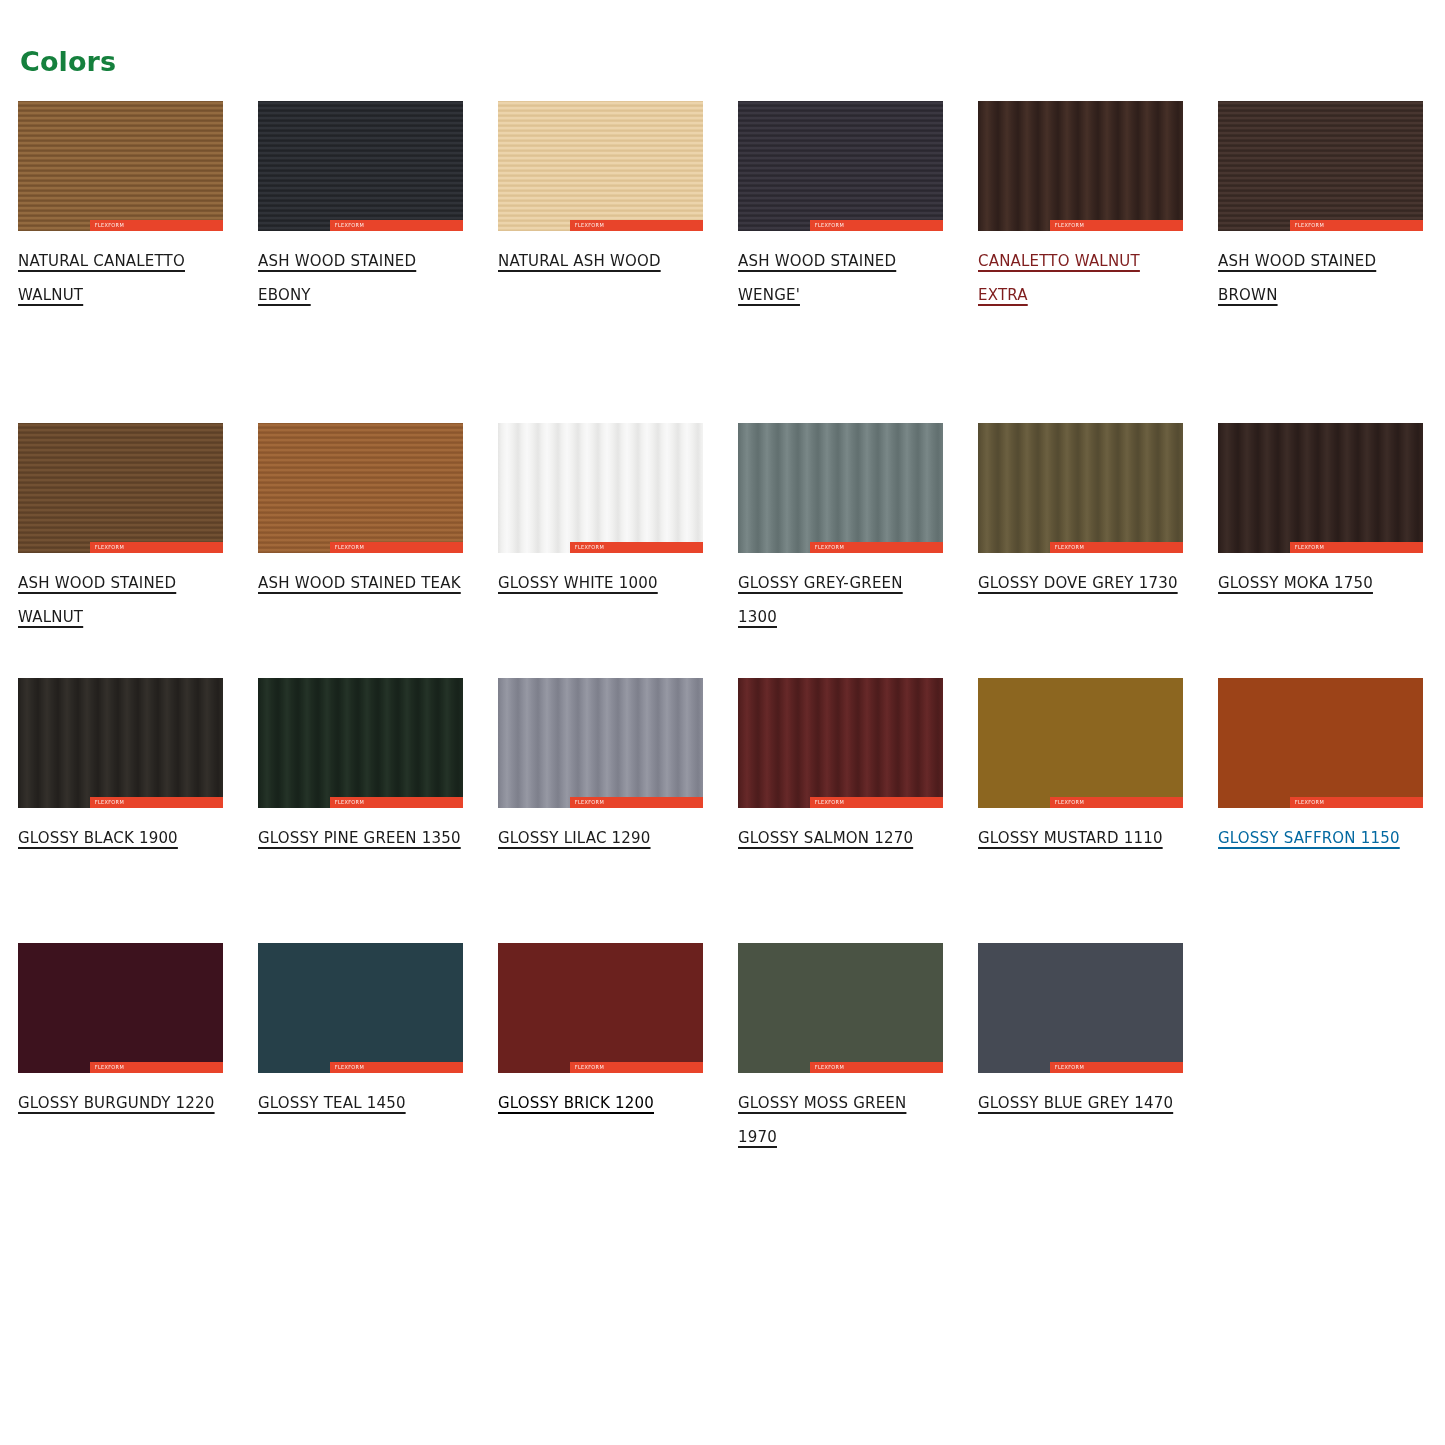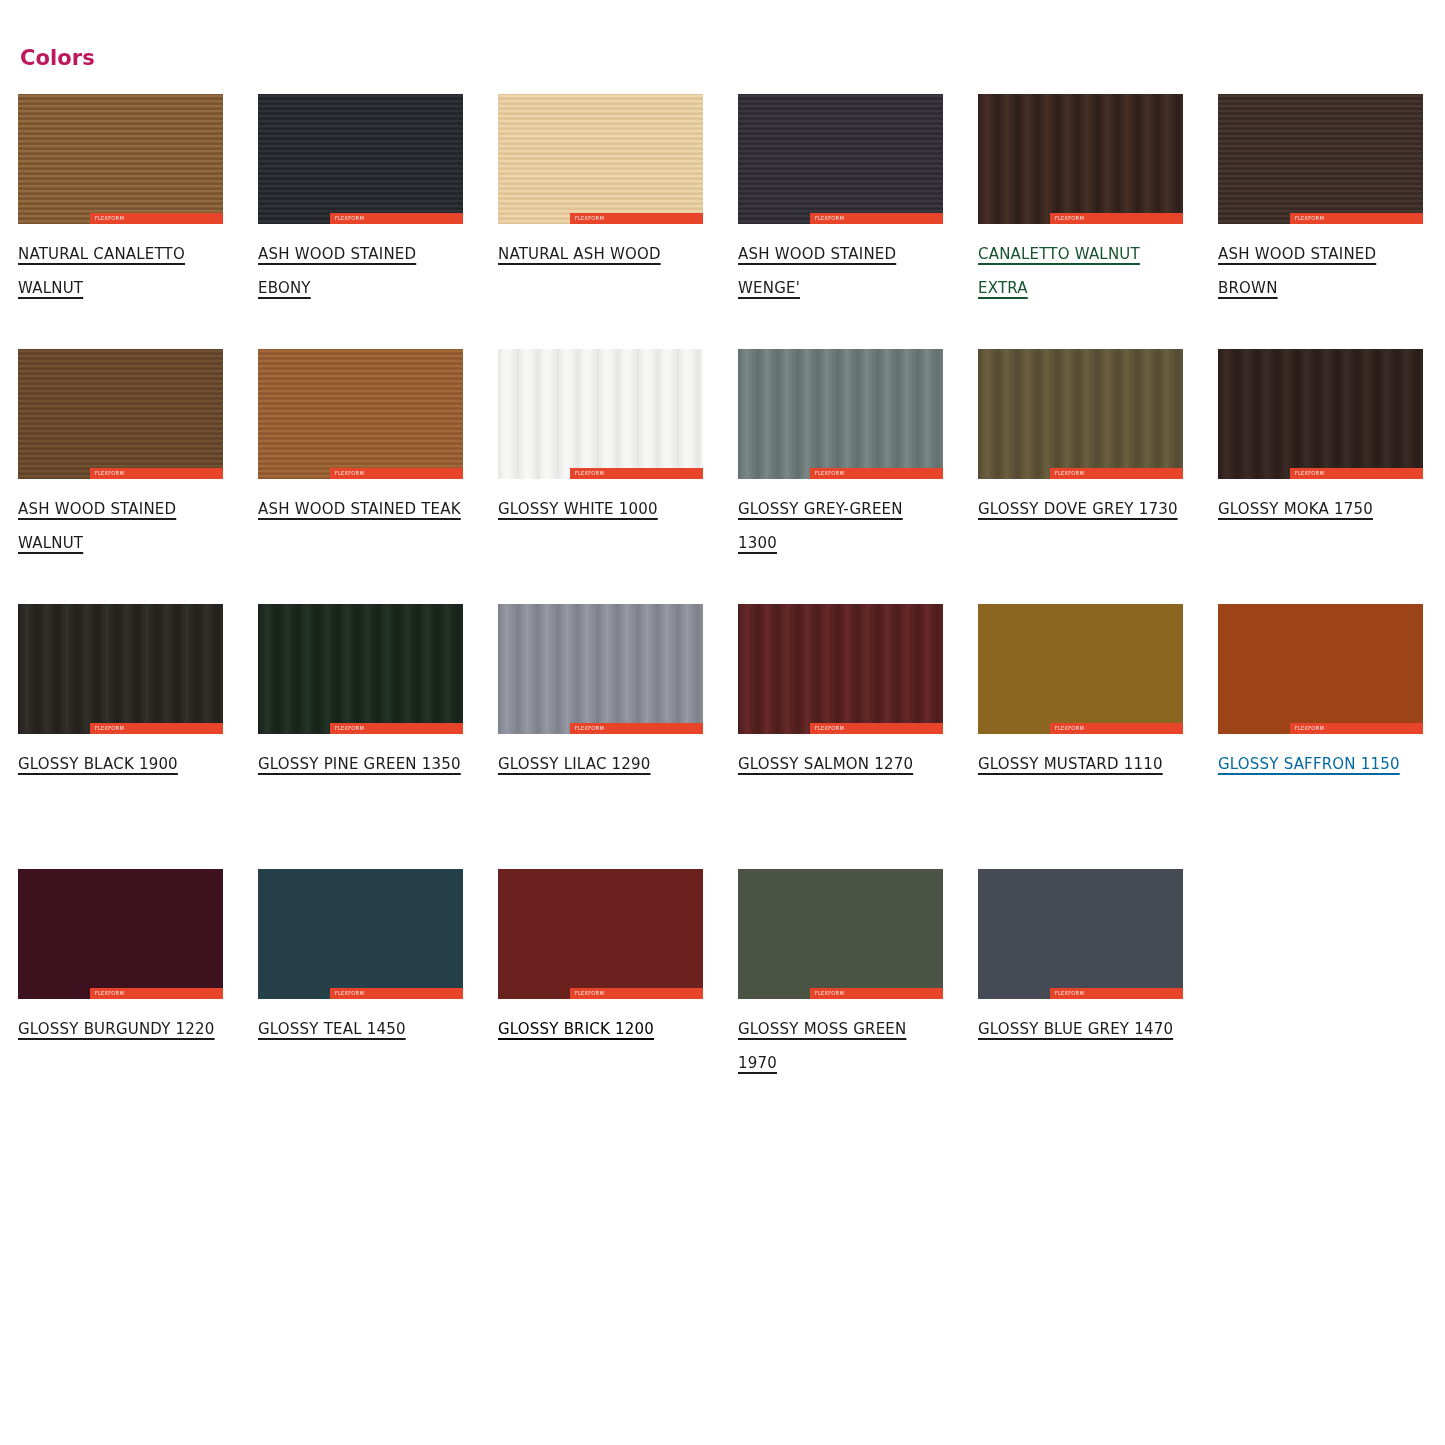--- a/index.html
+++ b/index.html
@@ -13,24 +13,24 @@
     height: 1445px;
     font-family: "Liberation Sans", sans-serif;
     color: #1a1a1a;
     overflow: hidden;
   }
   .page {
     padding: 46px 0 0 18px;
     width: 1445px;
   }
   .page-title {
-    font-size: 21px;
+    font-size: 27px;
     font-weight: 700;
     letter-spacing: 0.1px;
-    color: #be185d;
+    color: #15803d;
     margin: 0 0 24px 2px;
     font-family: "DejaVu Sans", sans-serif;
   }
   .swatch-grid {
     display: grid;
     grid-template-columns: repeat(6, 240px);
     column-gap: 0px;
     row-gap: 0px;
     width: 1440px;
   }
@@ -94,21 +94,21 @@
   <div class="swatch-grid" id="grid">
       <div class="swatch-cell" style="height: 255px;">
         <div class="swatch-img" style="background: rgb(138, 98, 57);">
           <div class="grain" style="background: repeating-linear-gradient(rgb(107, 74, 41) 0px, rgb(138, 98, 57) 1px, rgb(160, 119, 74) 2px, rgb(138, 98, 57) 3px, rgb(107, 74, 41) 5px), linear-gradient(to right, rgba(255, 255, 255, 0.1), rgba(0, 0, 0, 0.12)); opacity: 0.85;"></div>
           <div class="watermark-bar">
             <span class="watermark-text">FLEXFORM</span>
           </div>
         </div>
         <a class="swatch-label" href="#" style="color: rgb(27, 27, 27);">NATURAL CANALETTO WALNUT</a>
       </div>
-      <div class="swatch-cell" style="height: 255px;">
+      <div class="swatch-cell" style="height: 322px;">
         <div class="swatch-img" style="background: rgb(42, 44, 49);">
           <div class="grain" style="background: repeating-linear-gradient(rgb(29, 31, 35) 0px, rgb(42, 44, 49) 1px, rgb(58, 61, 68) 2px, rgb(42, 44, 49) 3px, rgb(29, 31, 35) 5px), linear-gradient(to right, rgba(255, 255, 255, 0.1), rgba(0, 0, 0, 0.12)); opacity: 0.85;"></div>
           <div class="watermark-bar">
             <span class="watermark-text">FLEXFORM</span>
           </div>
         </div>
         <a class="swatch-label" href="#" style="color: rgb(27, 27, 27);">ASH WOOD STAINED EBONY</a>
       </div>
       <div class="swatch-cell" style="height: 255px;">
         <div class="swatch-img" style="background: rgb(232, 207, 163);">
@@ -128,21 +128,21 @@
         </div>
         <a class="swatch-label" href="#" style="color: rgb(27, 27, 27);">ASH WOOD STAINED WENGE'</a>
       </div>
       <div class="swatch-cell" style="height: 255px;">
         <div class="swatch-img" style="background: rgb(58, 39, 33);">
           <div class="grain" style="background: repeating-linear-gradient(to right, rgb(44, 29, 25) 0px, rgb(58, 39, 33) 4px, rgb(74, 51, 42) 9px, rgb(58, 39, 33) 14px, rgb(44, 29, 25) 20px), linear-gradient(to right, rgba(255, 255, 255, 0.14), rgba(0, 0, 0, 0.1) 55%, rgba(255, 255, 255, 0.06)); opacity: 0.8;"></div>
           <div class="watermark-bar">
             <span class="watermark-text">FLEXFORM</span>
           </div>
         </div>
-        <a class="swatch-label" href="#" style="color: #14532d;">CANALETTO WALNUT EXTRA</a>
+        <a class="swatch-label" href="#" style="color: #7f1d1d;">CANALETTO WALNUT EXTRA</a>
       </div>
       <div class="swatch-cell" style="margin-bottom: 0px; height: 255px;">
         <div class="swatch-img" style="background: rgb(64, 48, 42);">
           <div class="grain" style="background: repeating-linear-gradient(rgb(49, 36, 31) 0px, rgb(64, 48, 42) 1px, rgb(84, 64, 58) 2px, rgb(64, 48, 42) 3px, rgb(49, 36, 31) 5px), linear-gradient(to right, rgba(255, 255, 255, 0.1), rgba(0, 0, 0, 0.12)); opacity: 0.85;"></div>
           <div class="watermark-bar">
             <span class="watermark-text">FLEXFORM</span>
           </div>
         </div>
         <a class="swatch-label" href="#" style="color: rgb(27, 27, 27);">ASH WOOD STAINED BROWN</a>
       </div>

